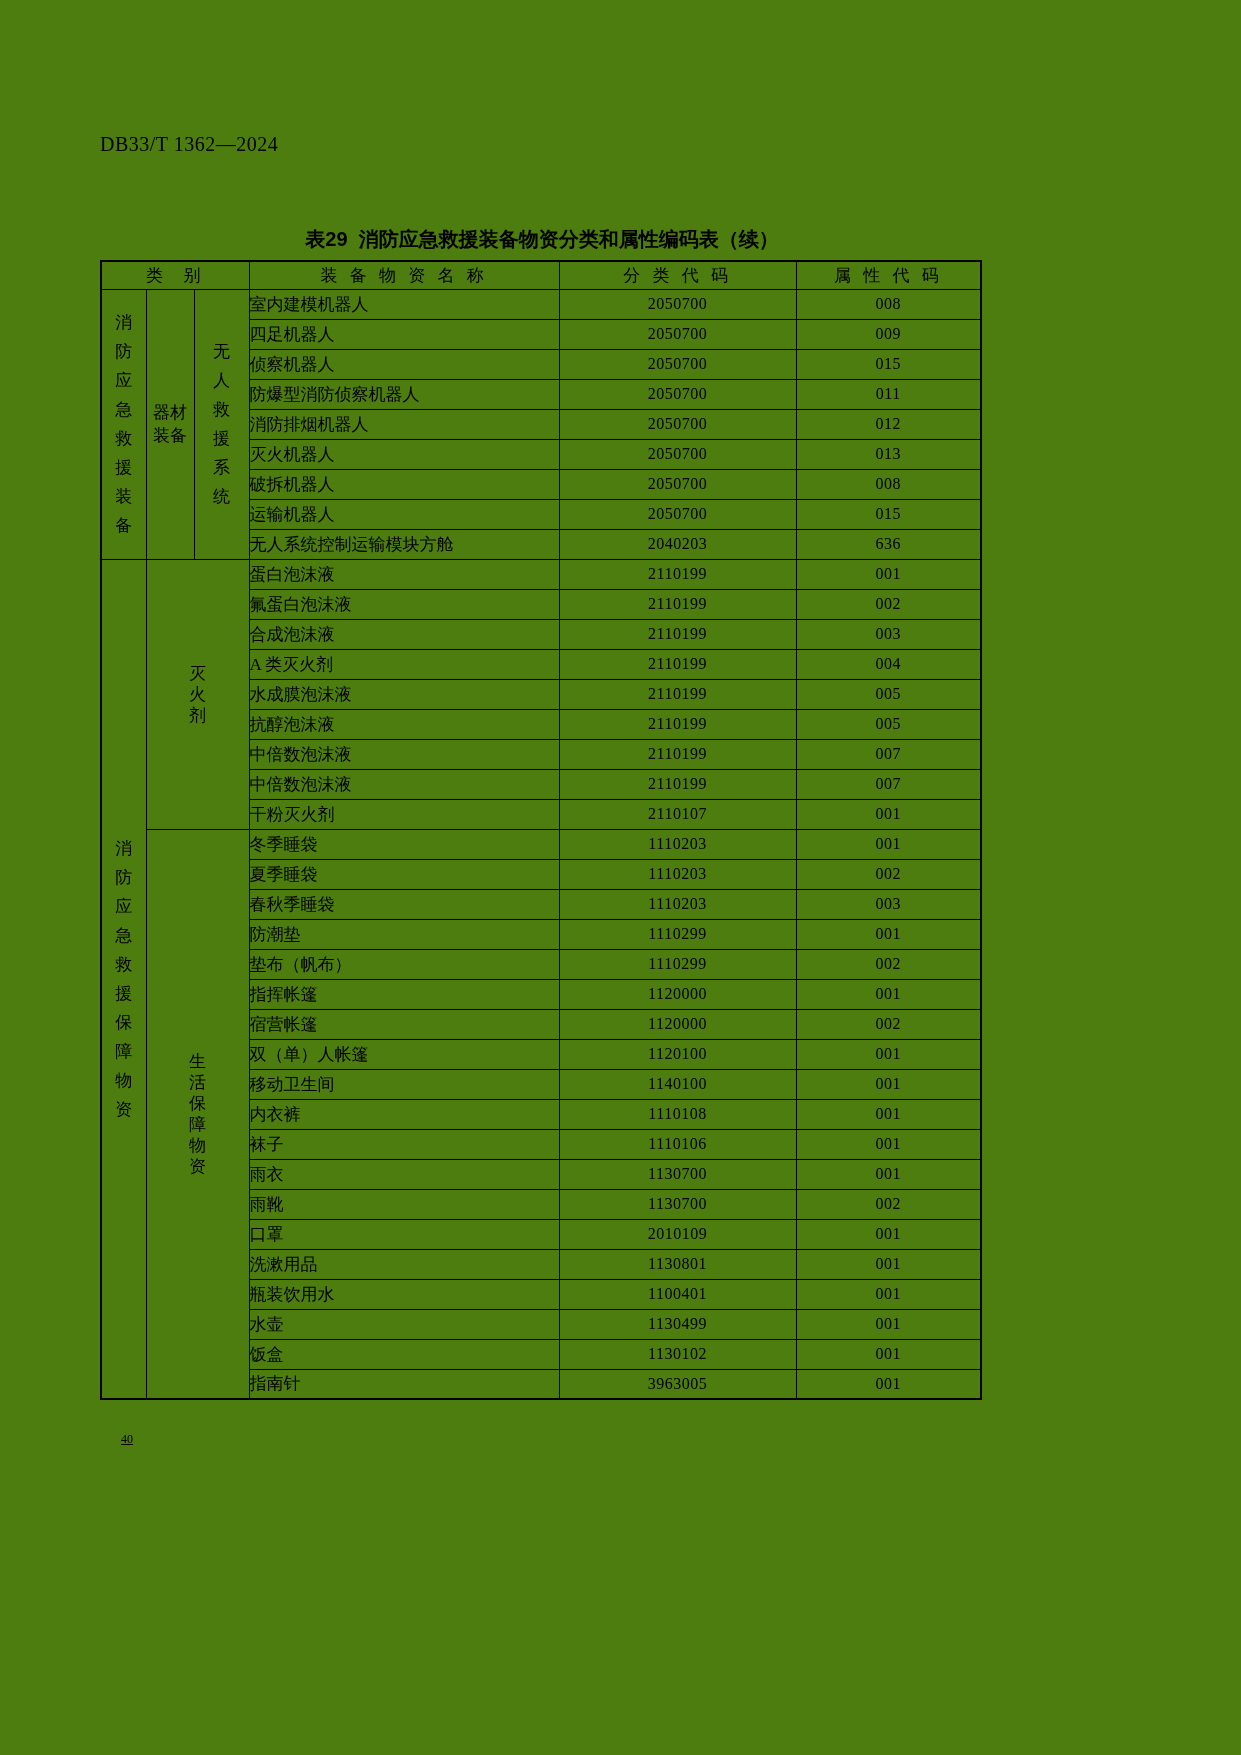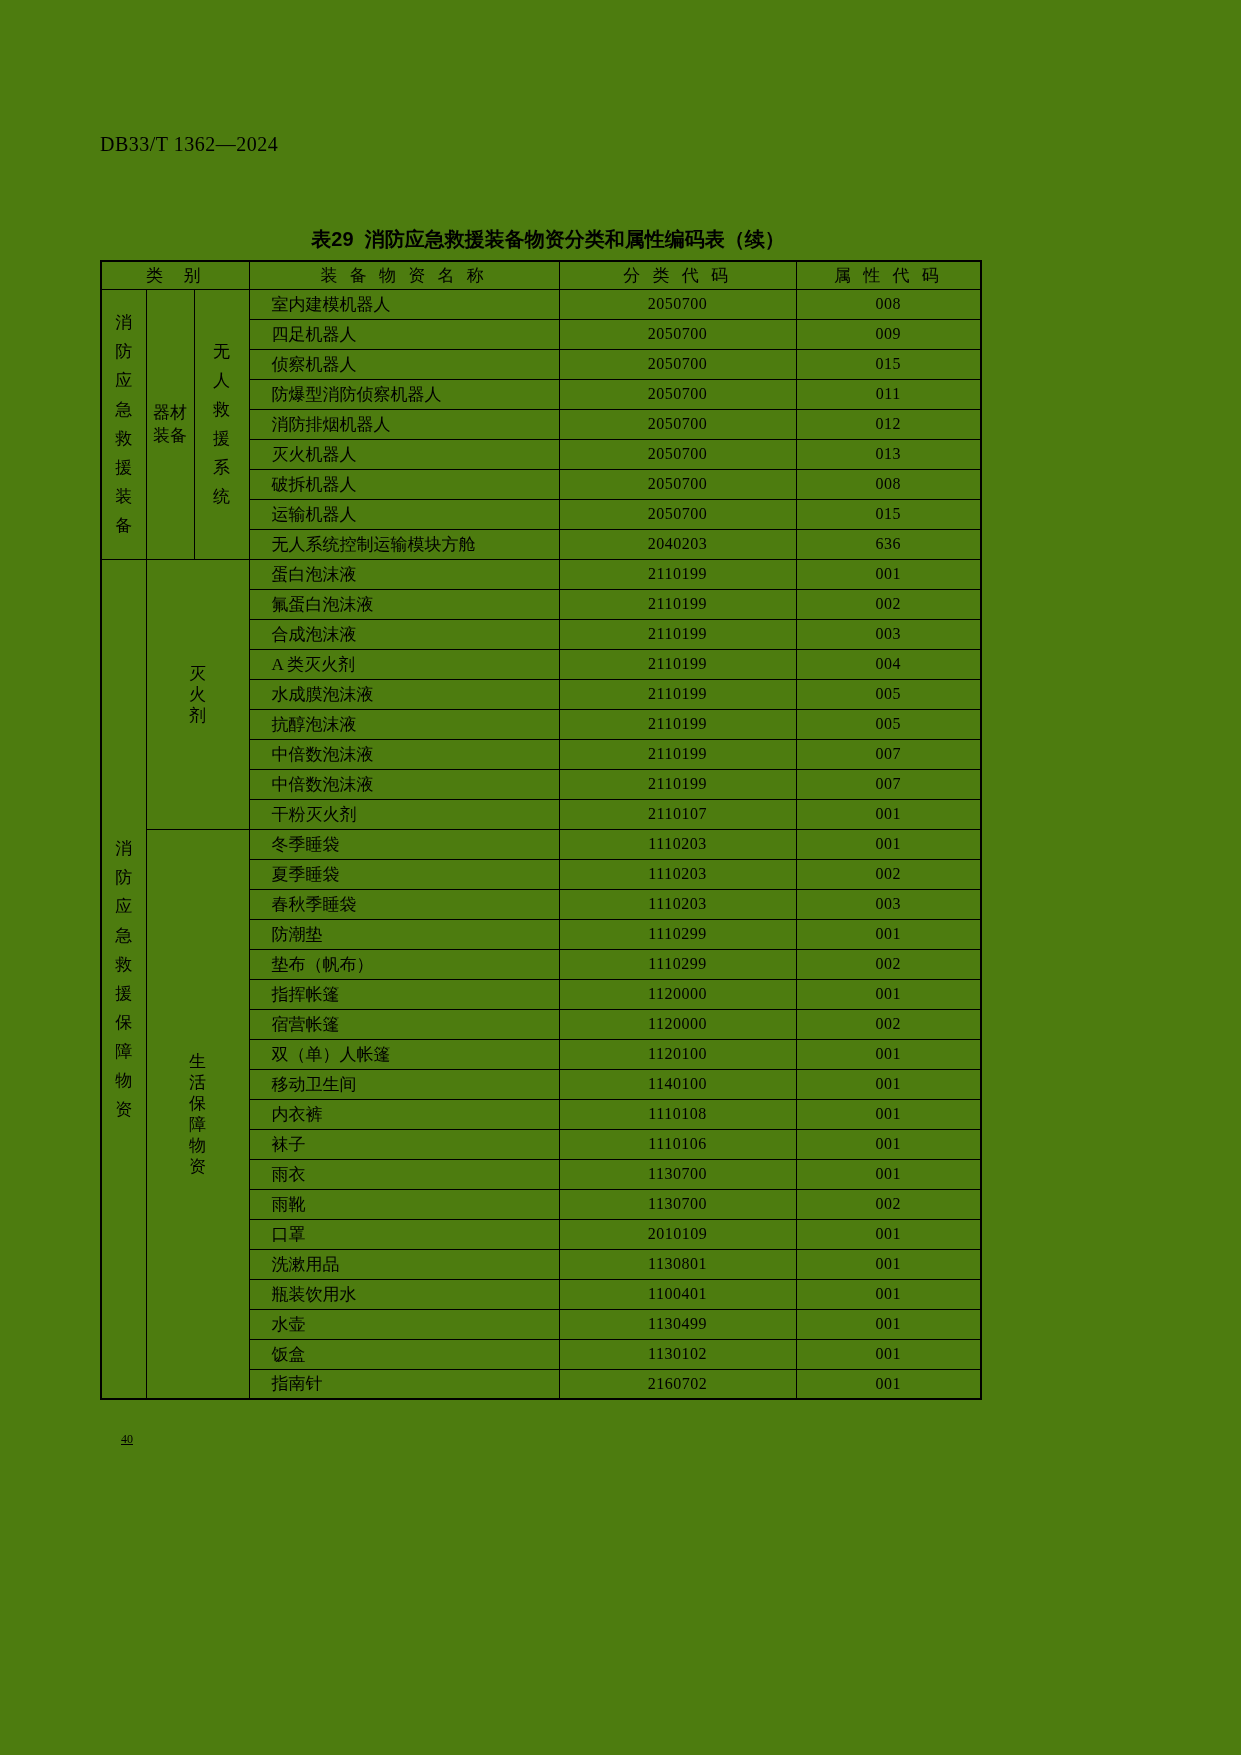--- a/index.html
+++ b/index.html
@@ -11,21 +11,21 @@
     font-family: "Liberation Serif", "DejaVu Serif", serif;
   }
   .page { position: absolute; inset: 0; background: #4d7c0f; }
 
   .doc-code {
     position: absolute; left: 100px; top: 133px;
     font-size: 20px; letter-spacing: 0.5px;
   }
 
   .table-title {
-    position: absolute; left: 108px; top: 226px; width: 880px;
+    position: absolute; left: 102px; top: 226px; width: 880px;
     text-align: center; font-size: 20px; font-weight: bold;
     font-family: "Liberation Sans", "DejaVu Sans", sans-serif;
     white-space: pre;
   }
 
   table.coding-table {
     position: absolute; left: 100px; top: 260px; width: 880px;
     border-collapse: collapse; table-layout: fixed;
     font-size: 17px;
     border: 2px solid #000;
@@ -38,21 +38,21 @@
   .coding-table thead tr { height: 28px; }
   .coding-table tbody tr { height: 30px; }
 
   .coding-table th {
     font-weight: normal;
     text-align: center;
     white-space: pre;
     letter-spacing: 4px;
   }
 
-  td.name { text-align: left; padding: 0 4px 0 22px; }
+  td.name { text-align: left; padding: 0 4px 0 0; }
   td.code { text-align: center; font-size: 16px; letter-spacing: 0.5px; }
   td.cat  { text-align: center; }
   td.vcat { white-space: pre-line; line-height: 29px; }
   td.vsub { white-space: pre-line; line-height: 21px; }
   td.hcat { line-height: 23px; padding: 12px 6px; }
 
   .page-number {
     position: absolute; left: 121px; top: 1432px;
     font-size: 12px;
     text-decoration: underline;
@@ -295,21 +295,21 @@
           <td class="code">1130499</td>
           <td class="code">001</td>
         </tr>
         <tr>
           <td class="name">饭盒</td>
           <td class="code">1130102</td>
           <td class="code">001</td>
         </tr>
         <tr>
           <td class="name">指南针</td>
-          <td class="code">2160702</td>
+          <td class="code">3963005</td>
           <td class="code">001</td>
         </tr>
       </tbody>
   </table>
 
   <div class="page-number">40</div>
 
 </div>
 
 </body></html>

